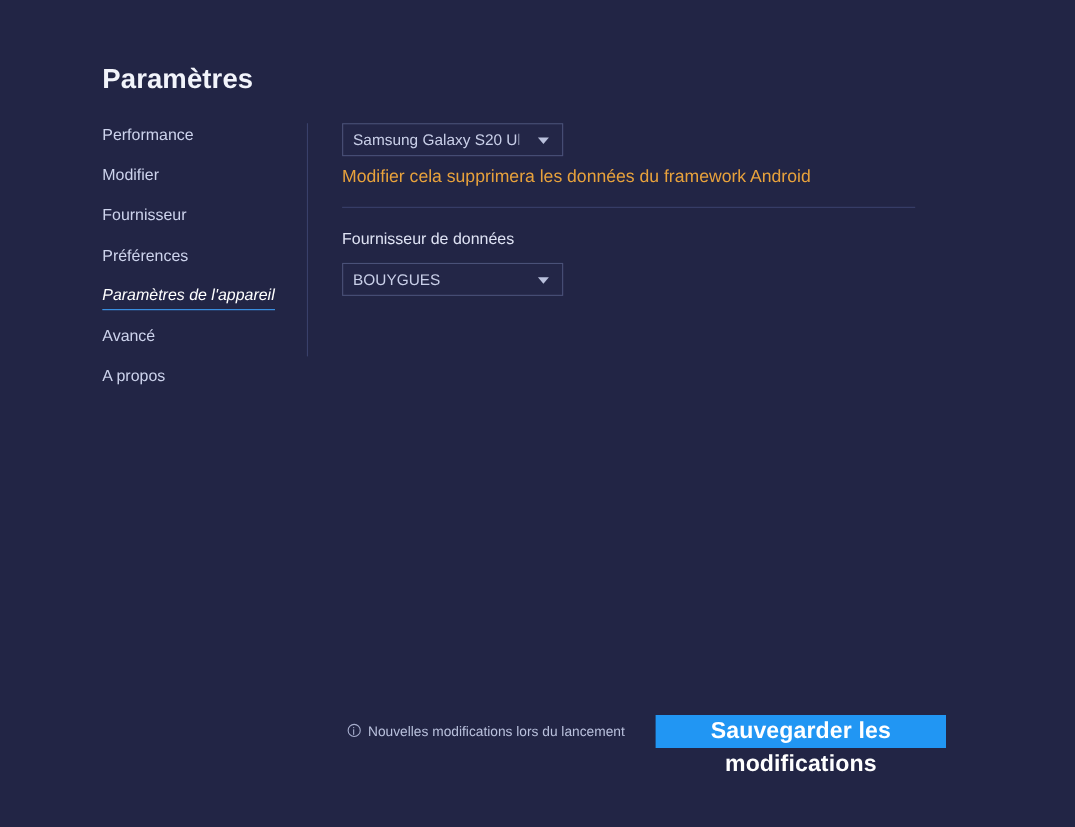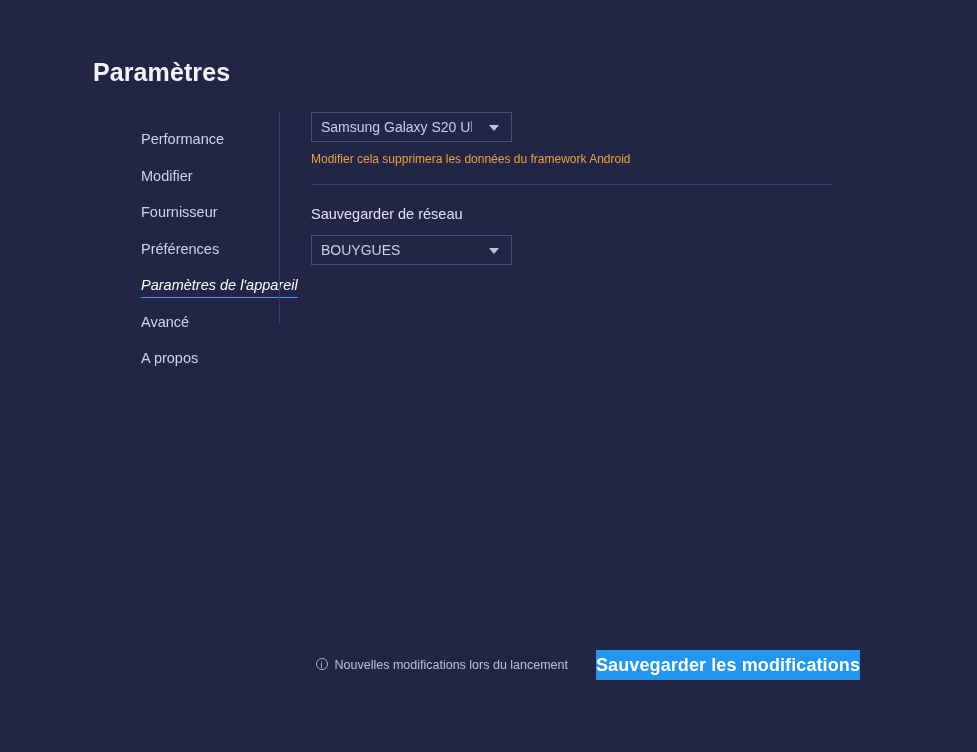--- a/index.html
+++ b/index.html
@@ -32,23 +32,22 @@
     font-weight: bold;
     color: #f2f4fb;
     letter-spacing: 0.1px;
     line-height: 1.2;
   }
 
   
   .sidebar {
     position: absolute;
     left: 93px;
-    top: 132px;
+    top: 116px;
     width: 178px;
-    margin-left: 48px;
   }
 
   .sidebar-item {
     display: block;
     font-size: 14.5px;
     color: #cdd3ec;
     line-height: 1;
     padding: 0;
     margin-bottom: 17px;
     width: fit-content;
@@ -117,21 +116,21 @@
     margin-top: -2px;
     width: 0;
     height: 0;
     border-left: 5px solid transparent;
     border-right: 5px solid transparent;
     border-top: 6px solid #b9c0dc;
   }
 
   .warning-text {
     margin-top: 11px;
-    font-size: 12px;
+    font-size: 16px;
     color: #e8a23c;
     line-height: 1;
   }
 
   .h-divider {
     margin-top: 19px;
     width: 521px;
     height: 1px;
     background: #39406a;
   }
@@ -190,21 +189,21 @@
     background: #a7aecd;
   }
 
   .save-button {
     width: 264px;
     height: 30px;
     background: #2196f3;
     border: none;
     color: #ffffff;
     font-family: "Liberation Sans", sans-serif;
-    font-size: 18px;
+    font-size: 21px;
     font-weight: bold;
     cursor: pointer;
     letter-spacing: 0.1px;
     line-height: 30px;
     padding: 0;
     text-align: center;
   }
 </style>
 </head>
 <body>
@@ -231,21 +230,21 @@
       <div class="select-wrap">
         <span class="select-value">Samsung Galaxy S20 Ultr</span>
         <span class="select-arrow"></span>
       </div>
       <div class="warning-text">Modifier cela supprimera les données du framework Android</div>
     </section>
 
     <div class="h-divider"></div>
 
     <section class="group-2">
-      <div class="field-label">Sauvegarder de réseau</div>
+      <div class="field-label">Fournisseur de données</div>
       <div class="select-wrap">
         <span class="select-value">BOUYGUES</span>
         <span class="select-arrow"></span>
       </div>
     </section>
 
   </main>
 
   <div class="footer">
     <div class="footer-note">

